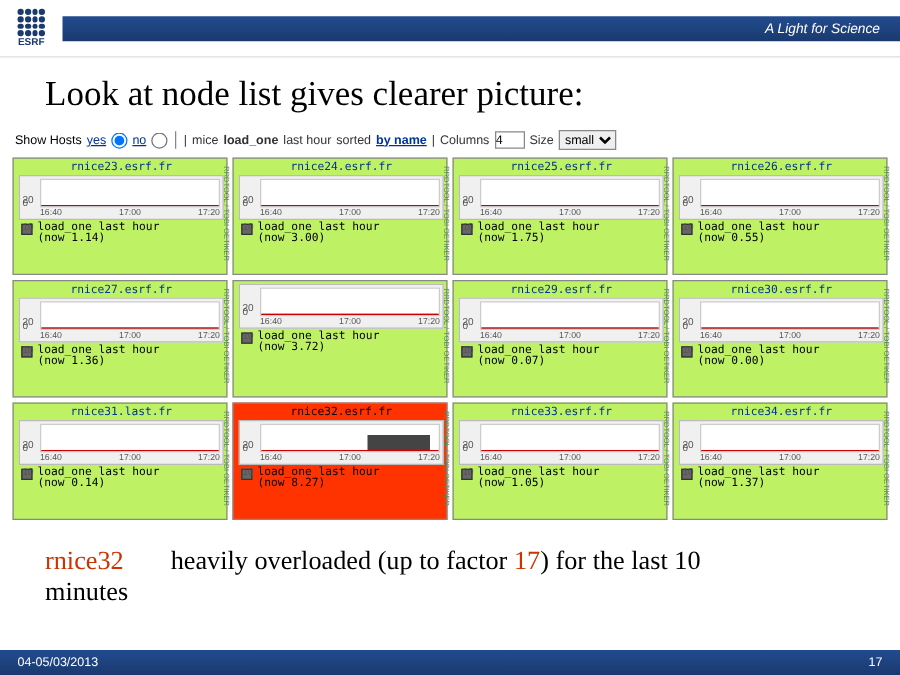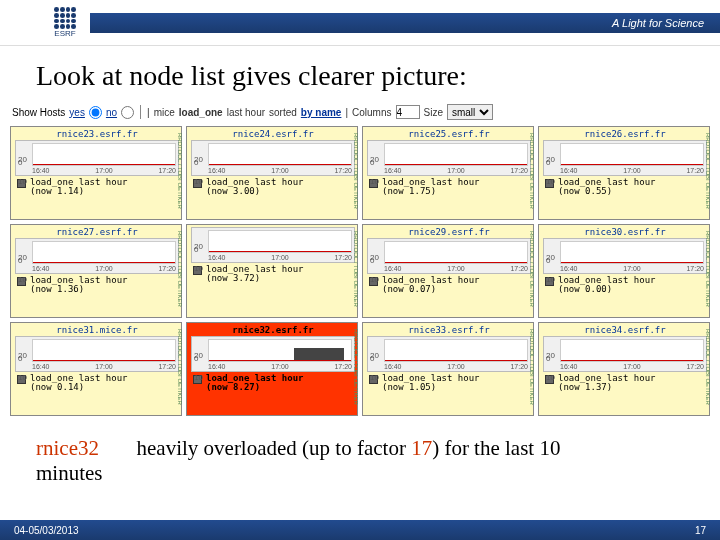--- a/index.html
+++ b/index.html
@@ -1,51 +1,51 @@
 <!DOCTYPE html>
 <html><head>
 <meta charset="utf-8">
 <style>
   * { box-sizing: border-box; margin: 0; padding: 0; }
   body { width: 720px; height: 540px; font-family: Arial, sans-serif; background: #fff; overflow: hidden; }
 
   .header { height: 46px; background: #fff; border-bottom: 1px solid #ddd; display: flex; align-items: center; }
-  .logo-block { width: 50px; height: 34px; display: flex; flex-direction: column; align-items: center; justify-content: center; font-size: 8px; font-weight: normal; color: #1a3a6e; margin-left: 40px; }
+  .logo-block { width: 50px; height: 34px; display: flex; flex-direction: column; align-items: center; justify-content: center; font-size: 8px; font-weight: bold; color: #1a3a6e; }
   .logo-dots { width: 22px; height: 22px; display: grid; grid-template-columns: repeat(4,1fr); grid-template-rows: repeat(4,1fr); gap: 1px; }
   .logo-dots span { background: #1a3a6e; border-radius: 50%; }
   .header-bar { flex: 1; height: 20px; background: linear-gradient(#224b8f,#1a3a6e); color: #fff; display: flex; justify-content: flex-end; align-items: center; padding-right: 16px; font-size: 11px; font-style: italic; }
 
   .title { font-family: "Times New Roman", serif; font-size: 28px; padding: 14px 0 10px 36px; color: #000; }
 
   .toolbar { font-size: 10px; padding: 2px 12px; color: #333; display: flex; align-items: center; gap: 4px; flex-wrap: wrap; }
   .toolbar .tb-label { color: #000; }
   .toolbar .tb-bold { font-weight: bold; }
   .toolbar .tb-link { color: #003399; text-decoration: underline; }
   .toolbar input[type=text] { width: 24px; height: 14px; font-size: 10px; border: 1px solid #888; }
   .toolbar select { height: 16px; font-size: 10px; border: 1px solid #888; width: 46px; }
   .tb-col { width:1px; height:14px; background:#888; margin:0 2px; }
 
   .grid { display: grid; grid-template-columns: repeat(4, 1fr); gap: 4px; padding: 4px 10px; }
-  .node { border: 1px solid #888; background: #fef9c3; font-size: 9px; padding: 2px 2px 2px 4px; position: relative; height: 94px; }
+  .node { border: 1px solid #888; background: #bef264; font-size: 9px; padding: 2px 2px 2px 4px; position: relative; height: 94px; }
   .node.overloaded { background: #ff3300; }
   .node-title { text-align: center; font-size: 9px; color: #003399; margin-bottom: 1px; font-family: monospace; }
   .chart { background: #f0f0f0; border: 1px solid #bbb; height: 36px; position: relative; margin-bottom: 2px; }
   .chart .y20 { position:absolute; left:2px; top:14px; font-size:8px; color:#555; }
   .chart .y10 { position:absolute; left:2px; top:36px; font-size:8px; color:#555; }
   .chart .y0  { position:absolute; left:2px; bottom:8px; font-size:8px; color:#555; }
   .chart .xaxis { position:absolute; left:16px; right:2px; bottom:0; height:8px; display:flex; justify-content:space-between; font-size:7px; color:#555; }
   .chart .plot { position:absolute; left:16px; right:2px; top:2px; bottom:9px; background:#fff; border:1px solid #ccc; overflow:hidden; }
   .chart .fill-low { position:absolute; left:0; right:0; bottom:0; height:4%; background:#666; }
   .chart .fill-high { position:absolute; left:60%; right:5%; bottom:0; height:60%; background:#444; }
   .chart .redline { position:absolute; left:0; right:0; bottom:0; height:1px; background:#c00; }
   .vtext { position:absolute; right:-2px; top:6px; writing-mode:vertical-rl; font-size:6px; color:#5a8a5a; letter-spacing:0; }
   .legend { display:flex; align-items:flex-start; gap:4px; font-size:9px; font-family: monospace; color:#000; padding-left:2px; }
   .legend .sw { width:9px; height:9px; background:#666; border:1px solid #333; flex-shrink:0; margin-top:1px; }
   .legend .lt { line-height:1.05; }
-  .node.overloaded .legend, .node.overloaded .node-title { color:#000;font-weight:bold; }
+  .node.overloaded .legend, .node.overloaded .node-title { color:#000; }
 
   .caption { font-family: "Times New Roman", serif; font-size: 21px; padding: 16px 36px 0 36px; display:flex; gap:34px; }
   .caption .c1 { color: #cc3300; }
   .caption .c17 { color: #cc3300; }
   .caption .rest { color:#000; flex:1; }
 
   .footer { position:absolute; left:0; right:0; bottom:0; height:20px; background:linear-gradient(#224b8f,#1a3a6e); color:#fff; font-size:10px; display:flex; align-items:center; justify-content:space-between; padding:0 14px; }
 </style>
 </head>
 <body>
@@ -269,21 +269,21 @@
           <span>17:20</span>
         </div>
       </div>
       <span class="vtext">RRDTOOL / TOBI OETIKER</span>
       <div class="legend">
         <div class="sw"></div>
         <div class="lt">load_one last hour<br>(now 0.00)</div>
       </div>
     </div>
     <div class="node">
-      <div class="node-title">rnice31.mice.fr</div>
+      <div class="node-title">rnice31.last.fr</div>
       <div class="chart">
         <span class="y20">20</span>
         <span class="y10">10</span>
         <span class="y0">0</span>
         <div class="plot">
           <div class="fill-low"></div>
           <div class="redline"></div>
         </div>
         <div class="xaxis">
           <span>16:40</span>

